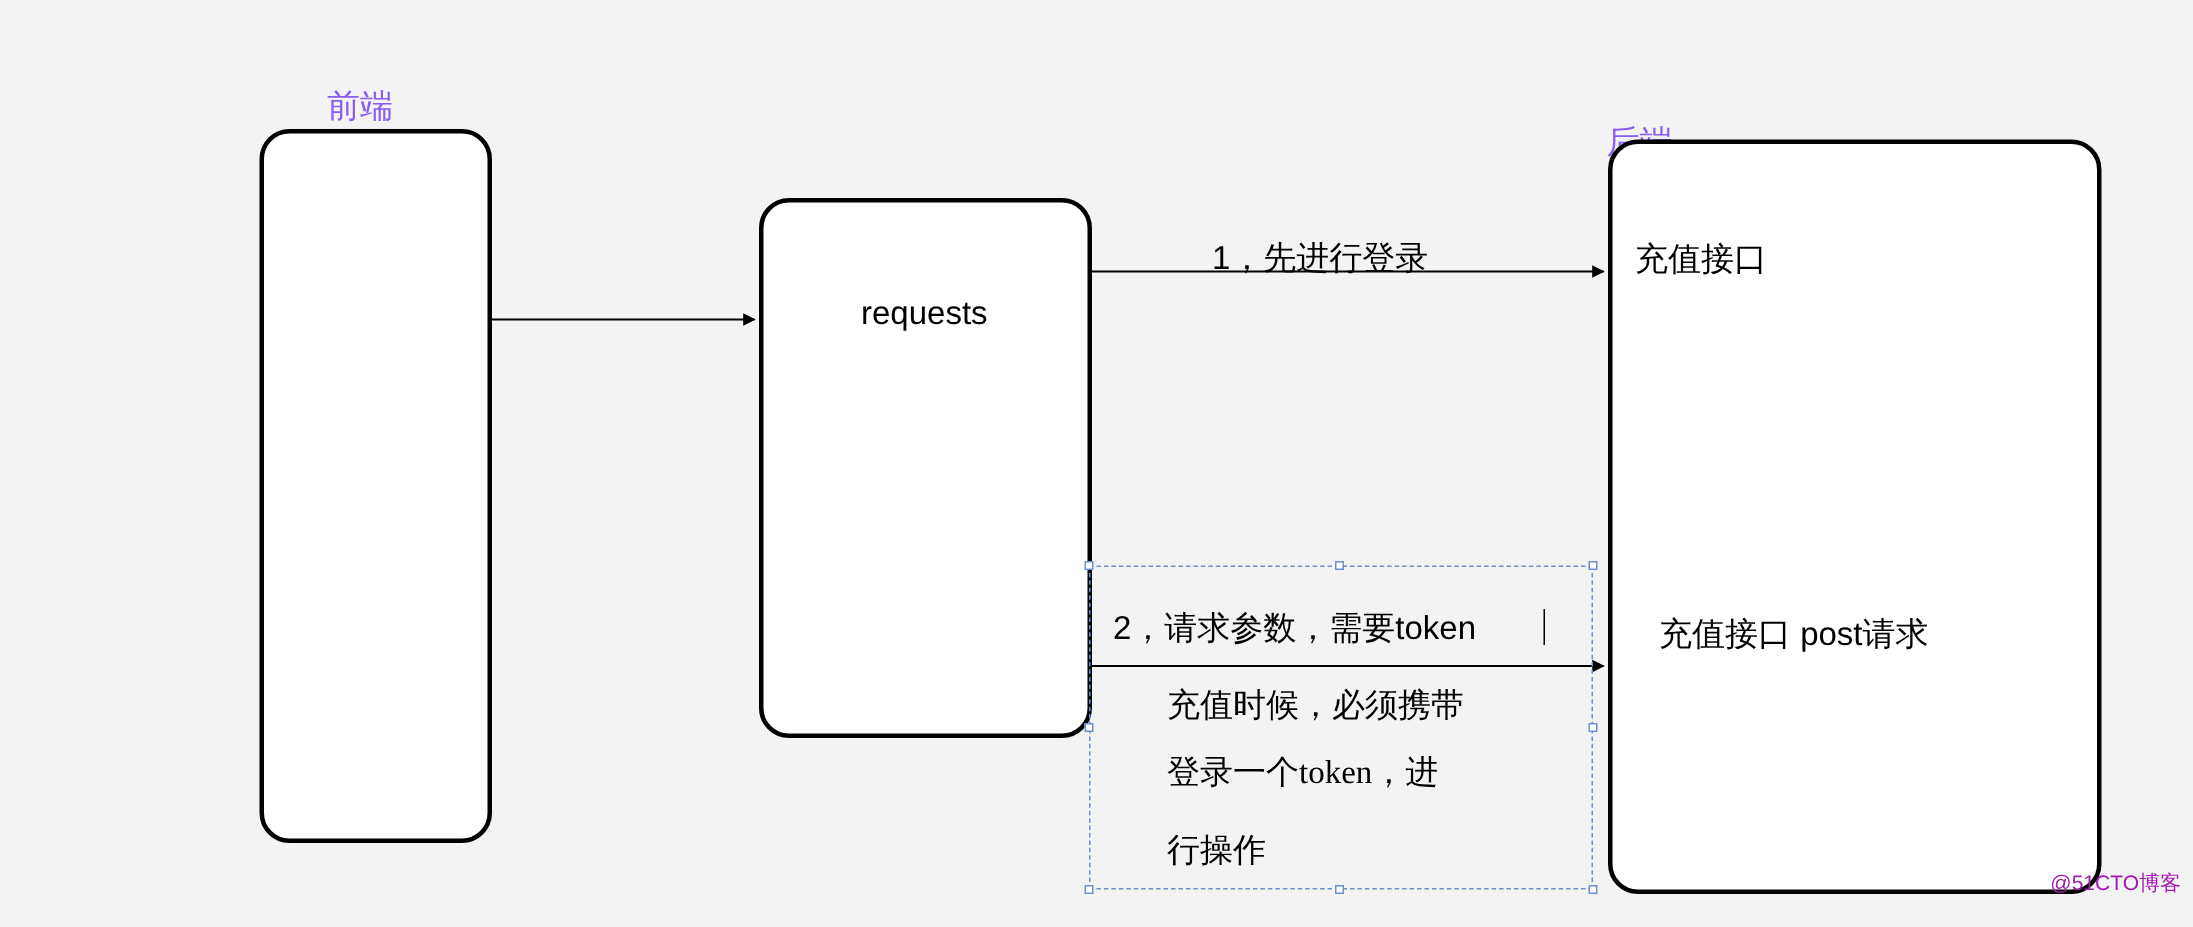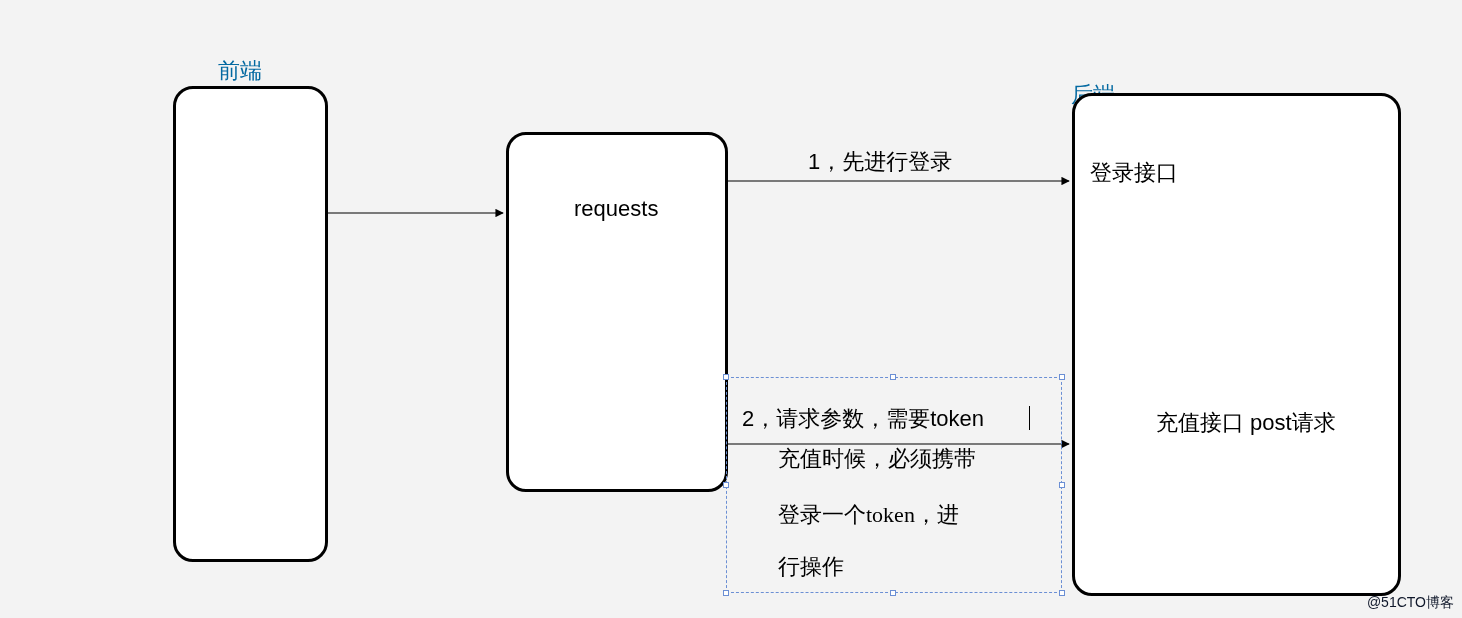--- a/index.html
+++ b/index.html
@@ -15,21 +15,21 @@
   .box {
     position: absolute;
     background: #fff;
     border: 3px solid #000;
     border-radius: 20px;
     box-sizing: border-box;
   }
   .title {
     position: absolute;
     font-size: 22px;
-    color: #0369a1;
+    color: #8b5cf6;
   }
   .box-text {
     position: absolute;
     font-size: 22px;
     color: #000;
   }
   .arrow-label {
     position: absolute;
     font-size: 22px;
     color: #000;
@@ -44,23 +44,23 @@
     position: absolute;
     width: 6px;
     height: 6px;
     border: 1px solid #6b8fd4;
     background: #fff;
     box-sizing: border-box;
   }
   .watermark {
     position: absolute;
     right: 8px;
-    bottom: 6px;
+    bottom: 20px;
     font-size: 14px;
-    color: #0f172a;
+    color: #a21caf;
   }
   svg.arrows {
     position: absolute;
     left: 0;
     top: 0;
     width: 1462px;
     height: 618px;
     pointer-events: none;
   }
 </style>
@@ -68,50 +68,50 @@
 <body>
 
 <div class="title" style="left:218px; top:56px;">前端</div>
 <div class="box" style="left:173px; top:86px; width:155px; height:476px;"></div>
 
 <div class="box" style="left:506px; top:132px; width:222px; height:360px;"></div>
 <div class="box-text" style="left:574px; top:196px;">requests</div>
 
 <div class="title" style="left:1071px; top:80px;">后端</div>
 <div class="box" style="left:1072px; top:93px; width:329px; height:503px;"></div>
-<div class="box-text" style="left:1090px; top:158px;">登录接口</div>
-<div class="box-text" style="left:1156px; top:408px;text-align:center;">充值接口 post请求</div>
+<div class="box-text" style="left:1090px; top:158px;">充值接口</div>
+<div class="box-text" style="left:1106px; top:408px;text-align:center;">充值接口 post请求</div>
 
 <svg class="arrows" xmlns="http://www.w3.org/2000/svg">
   <defs>
     <marker id="arrowhead" viewBox="0 0 10 10" refX="9" refY="5" markerWidth="7" markerHeight="7" orient="auto-start-reverse">
       <path d="M 0 0 L 10 5 L 0 10 z" fill="#000"></path>
     </marker>
   </defs>
 
   <line x1="328" y1="213" x2="503" y2="213" stroke="#000" stroke-width="1.2" marker-end="url(#arrowhead)"></line>
 
   <line x1="728" y1="181" x2="1069" y2="181" stroke="#000" stroke-width="1.2" marker-end="url(#arrowhead)"></line>
 
   <line x1="728" y1="444" x2="1069" y2="444" stroke="#000" stroke-width="1.2" marker-end="url(#arrowhead)"></line>
 </svg>
 
-<div class="arrow-label" style="left:808px; top:147px;text-align:right;">1，先进行登录</div>
+<div class="arrow-label" style="left:808px; top:157px;text-align:right;">1，先进行登录</div>
 
 <div class="selection-box" style="left:726px; top:377px; width:336px; height:216px;">
   <div class="sel-handle" style="left:-4px;  top:-4px;"></div>
   <div class="sel-handle" style="left:163px; top:-4px;"></div>
   <div class="sel-handle" style="right:-4px; top:-4px;"></div>
   <div class="sel-handle" style="left:-4px;  top:104px;"></div>
   <div class="sel-handle" style="right:-4px; top:104px;"></div>
   <div class="sel-handle" style="left:-4px;  bottom:-4px;"></div>
   <div class="sel-handle" style="left:163px; bottom:-4px;"></div>
   <div class="sel-handle" style="right:-4px; bottom:-4px;"></div>
 </div>
 <div class="arrow-label" style="left:742px; top:404px;">2，请求参数，需要token</div>
 
 <div style="position:absolute; left:1029px; top:406px; width:1px; height:24px; background:#000;"></div>
 
-<div class="arrow-label" style="left:778px; top:444px;text-align:right;">充值时候，必须携带</div>
+<div class="arrow-label" style="left:778px; top:455px;text-align:right;">充值时候，必须携带</div>
 <div class="arrow-label" style="left:778px; top:500px;font-family:Liberation Serif, serif;">登录一个token，进</div>
 <div class="arrow-label" style="left:778px; top:552px;font-family:Liberation Serif, serif;">行操作</div>
 
 <div class="watermark">@51CTO博客</div>
 
 </body></html>

